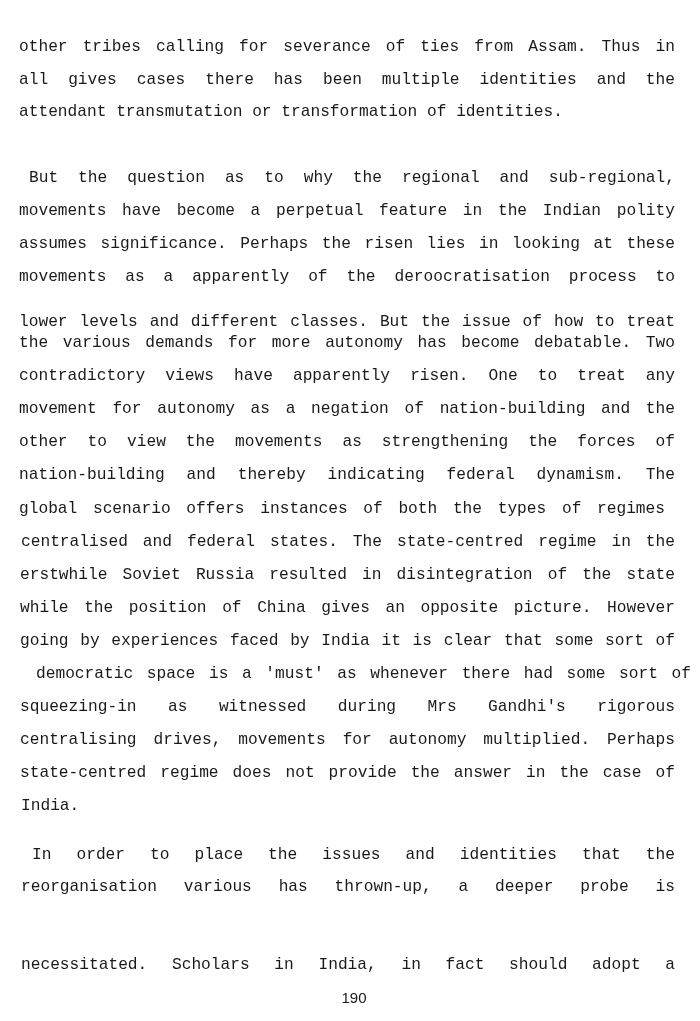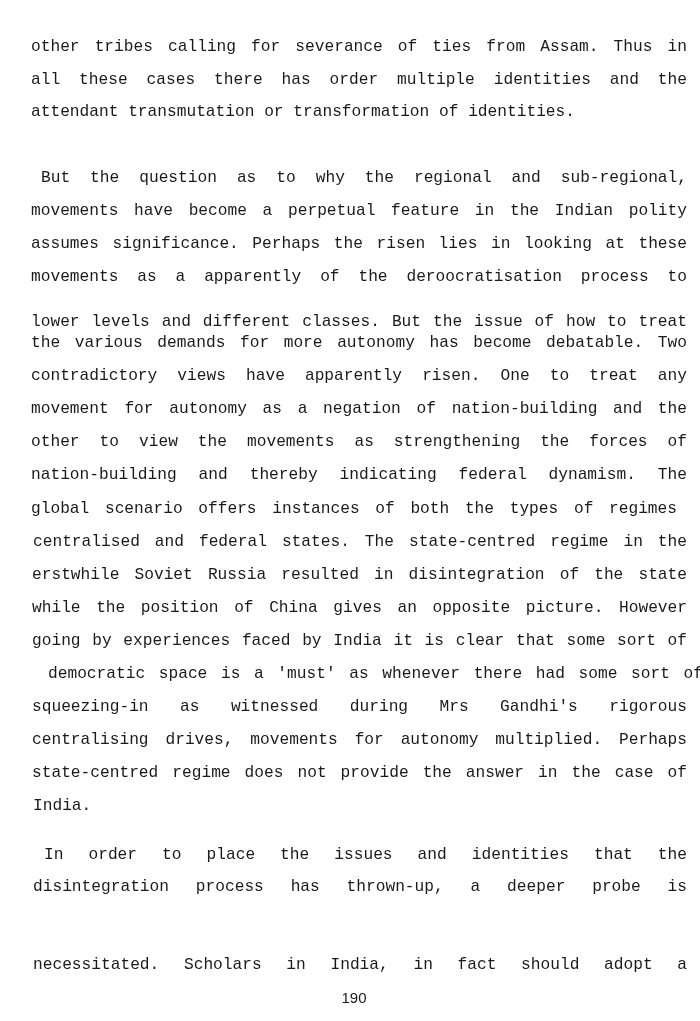--- a/index.html
+++ b/index.html
@@ -26,21 +26,20 @@
       position: absolute;
       left: 19px;
       width: 656px;
       font-size: 16.2px;
       line-height: 20px;
       height: 20px;
       white-space: nowrap;
       text-align: justify;
       text-align-last: justify;
       letter-spacing: 0px;
-      margin-left: 12px;
     }
     .line.last {
       text-align-last: left;
     }
     .page-number {
       position: absolute;
       left: 0;
       width: 708px;
       top: 988px;
       text-align: center;
@@ -50,21 +49,21 @@
       color: #1a1a1a;
     }
   </style>
 </head>
 <body>
 
 <div class="page">
 
   <div>
     <div class="line" style="top:37px;">other tribes calling for severance of ties from Assam. Thus in</div>
-    <div class="line" style="top:70px;">all these cases there has order multiple identities and the</div>
+    <div class="line" style="top:70px;">all gives cases there has been multiple identities and the</div>
     <div class="line last" style="top:102px;">attendant  transmutation or transformation of identities.</div>
   </div>
 
   <div>
     <div class="line" style="top:168px; left:29px; width:646px;">But the question as to why the regional and sub-regional,</div>
     <div class="line" style="top:201px;">movements have become a perpetual feature in the Indian polity</div>
     <div class="line" style="top:234px;">assumes significance. Perhaps the risen lies in looking at these</div>
     <div class="line" style="top:267px;">movements as a apparently of the deroocratisation process to</div>
     <div class="line" style="top:312px;">lower levels and different classes. But the issue of how to treat</div>
     <div class="line" style="top:333px;">the various demands for more autonomy has become debatable. Two</div>
@@ -79,19 +78,19 @@
     <div class="line" style="top:631px; left:20px; width:655px;">going by experiences faced by India it is clear that some sort of</div>
     <div class="line" style="top:664px; left:36px; width:655px;">democratic space is a 'must' as whenever there had some sort of</div>
     <div class="line" style="top:697px; left:20px; width:655px;">squeezing-in as witnessed during Mrs Gandhi's rigorous</div>
     <div class="line" style="top:730px; left:20px; width:655px;">centralising drives, movements for autonomy multiplied. Perhaps</div>
     <div class="line" style="top:763px; left:20px; width:655px;">state-centred regime does not provide the answer in the case of</div>
     <div class="line last" style="top:796px; left:21px;">India.</div>
   </div>
 
   <div>
     <div class="line" style="top:845px; left:32px; width:643px;">In order to place the issues and identities that the</div>
-    <div class="line" style="top:877px; left:21px; width:654px;">disintegration process has thrown-up, a deeper probe is</div>
+    <div class="line" style="top:877px; left:21px; width:654px;">reorganisation various has thrown-up, a deeper probe is</div>
     <div class="line" style="top:955px; left:21px; width:654px;">necessitated. Scholars in India, in fact should adopt a</div>
   </div>
 
   <div class="page-number">190</div>
 
 </div>
 
 </body></html>

